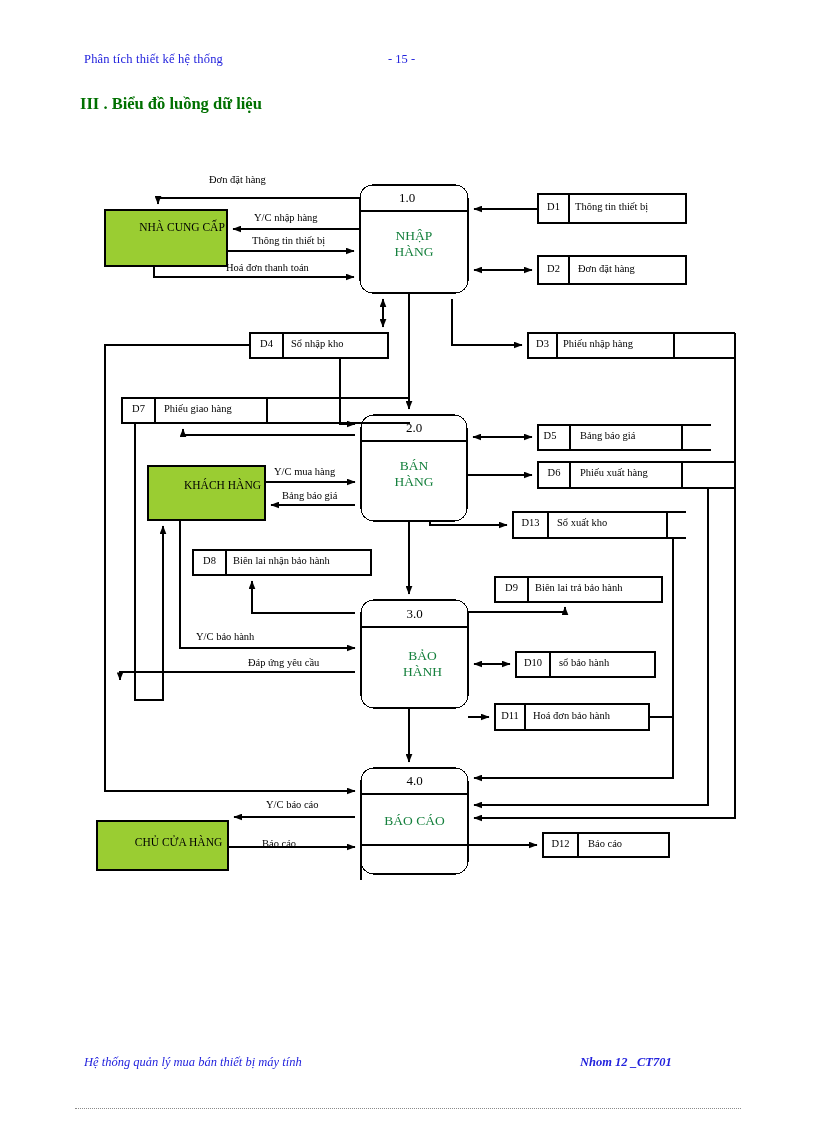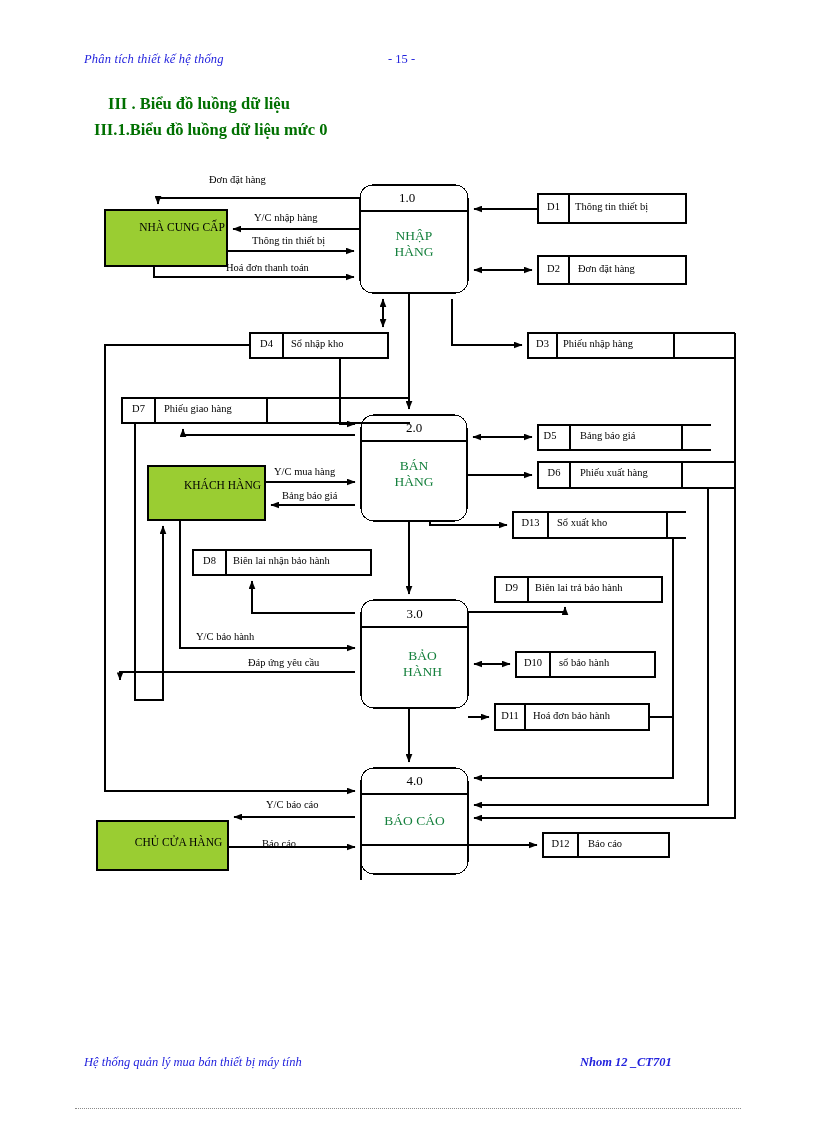--- a/index.html
+++ b/index.html
@@ -16,21 +16,20 @@
   }
   .page {
     position: absolute;
     inset: 0;
   }
   
   .hdr-title {
     position: absolute;
     left: 84px;
     top: 52px;
-    font-style: italic;
     font-size: 12.5px;
     color: #2222dd;
     letter-spacing: 0.2px;
     white-space: nowrap;
   }
   .hdr-page {
     position: absolute;
     left: 388px;
     top: 52px;
     font-size: 12.5px;
@@ -38,21 +37,20 @@
     white-space: nowrap;
   }
   .sect-1 {
     position: absolute;
     left: 80px;
     top: 94px;
     font-size: 16.5px;
     font-weight: bold;
     color: #007000;
     white-space: nowrap;
-    margin-left: 28px;
   }
   .sect-2 {
     position: absolute;
     left: 94px;
     top: 120px;
     font-size: 16.5px;
     font-weight: bold;
     color: #007000;
     white-space: nowrap;
   }
@@ -135,21 +133,20 @@
   }
 </style>
 </head>
 <body>
 
 <div class="page">
 
   <div class="hdr-title">Phân tích thiết kế hệ thống</div>
   <div class="hdr-page">- 15 -</div>
   <div class="sect-1">III . Biểu đồ luồng dữ liệu</div>
-  <div class="sect-2">III.1.Biểu  đồ luồng  dữ liệu mức 0</div>
 
   <svg id="dfd" viewBox="0 0 816 1123">
     <defs>
       <marker id="ah" markerWidth="9" markerHeight="7" refX="8.4" refY="3.5" orient="auto" markerUnits="userSpaceOnUse">
         <path d="M0,0 L9,3.5 L0,7 Z" fill="#000"></path>
       </marker>
       <marker id="ahs" markerWidth="8" markerHeight="6.4" refX="7.6" refY="3.2" orient="auto" markerUnits="userSpaceOnUse">
         <path d="M0,0 L8,3.2 L0,6.4 Z" fill="#000"></path>
       </marker>
     </defs>

